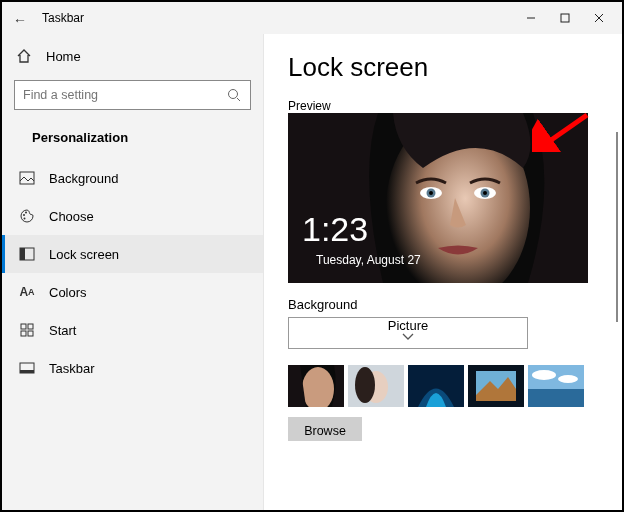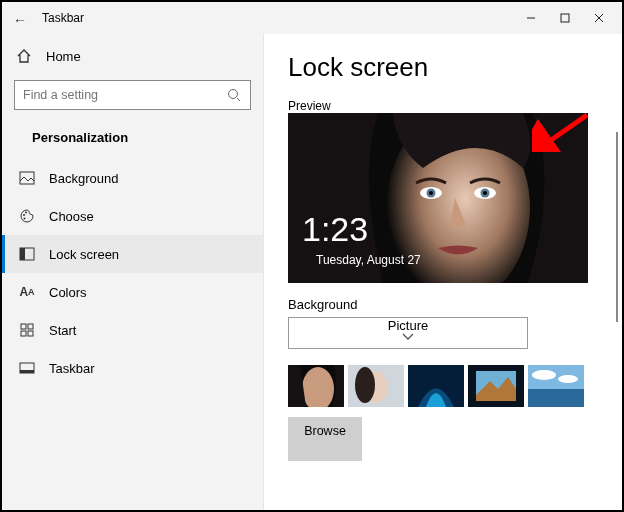--- a/index.html
+++ b/index.html
@@ -21,21 +21,21 @@
   h1 { font-weight: 400; font-size: 26px; margin-bottom: 16px; }
   h2 { font-weight: 400; font-size: 12px; }
   .preview { position: relative; width: 300px; height: 170px; background: #737373; overflow: hidden; margin-bottom: 14px; }
   .face { position: absolute; inset: 0; }
   .time { position: absolute; left: 14px; bottom: 34px; color: #fff; font-size: 34px; font-weight: 200; }
   .date { position: absolute; left: 28px; bottom: 16px; color: #fff; font-size: 12px; }
   .lbl { font-size: 13px; margin-bottom: 5px; }
   .dd { width: 240px; height: 32px; border: 1px solid #999; display: flex; align-items: center; padding: 0 10px; font-size: 13px; margin-bottom: 16px; background: #fff; flex-direction: column; }
   .thumbs { display: flex; gap: 4px; margin-bottom: 10px; }
   .th { width: 56px; height: 42px; overflow: hidden; }
-  .browse { width: 74px; height: 44px; border: none; background: #cfcfcf; font-size: 12.5px; text-align: center; line-height: 28px; }
+  .browse { width: 74px; height: 24px; border: none; background: #cfcfcf; font-size: 12.5px; text-align: center; line-height: 28px; }
   .arrow { position: absolute; top: 78px; right: 30px; width: 60px; height: 40px; }
   .scrolltrack { position: absolute; right: 4px; top: 98px; width: 2px; height: 190px; background: #888; }
   svg { display: block; }
 </style>
 </head>
 <body>
 
 <div class="window">
 
   <div class="titlebar">

